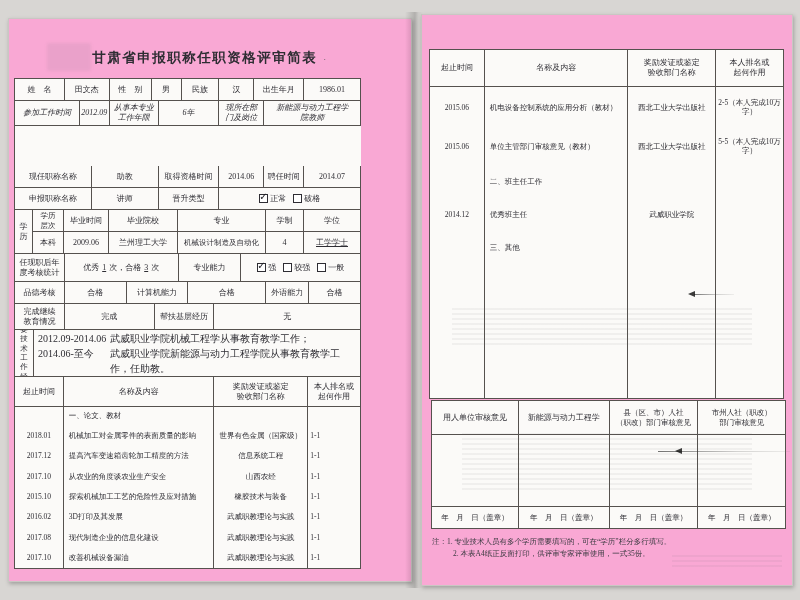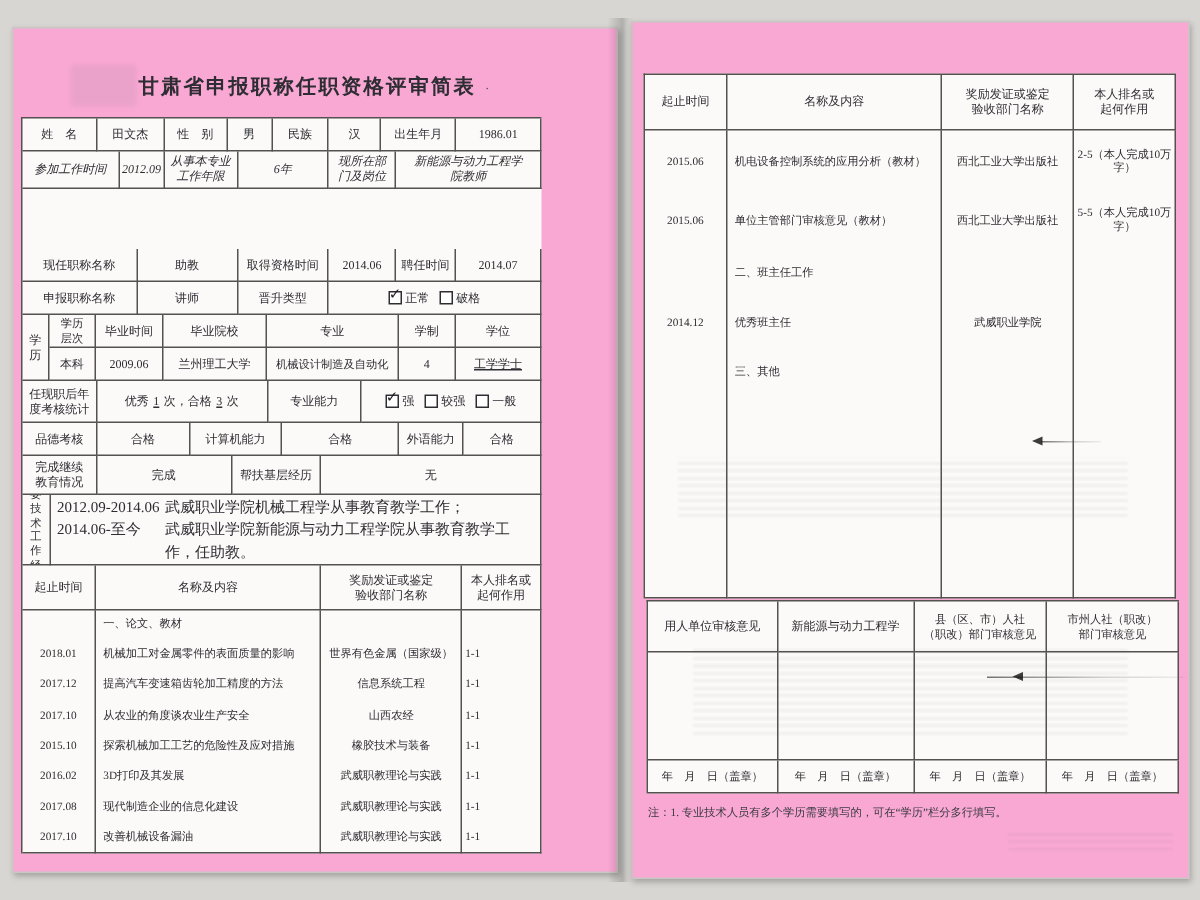--- a/index.html
+++ b/index.html
@@ -290,20 +290,21 @@
       <div class="r stamp-row" style="height:22px;">
         <div class="c sm" style="width:87px;">年　月　日（盖章）</div>
         <div class="c sm" style="width:91px;">年　月　日（盖章）</div>
         <div class="c sm" style="width:89px;">年　月　日（盖章）</div>
         <div class="c sm" style="width:88px;">年　月　日（盖章）</div>
       </div>
     </div>
 
     <div class="notes">
       <div><span>注：</span><span>1. 专业技术人员有多个学历需要填写的，可在“学历”栏分多行填写。</span></div>
+      <div class="n2"><span>2. 本表A4纸正反面打印，供评审专家评审使用，一式35份。</span></div>
     </div>
 
     <div class="scratch" style="left:272px;top:279px;width:40px;"></div>
     <div class="arrowhead" style="left:266px;top:276px;"></div>
     <div class="scratch" style="left:236px;top:436px;width:132px;"></div>
     <div class="arrowhead" style="left:253px;top:433px;"></div>
     <div class="ghost" style="left:30px;top:290px;width:300px;height:40px;"></div>
     <div class="ghost" style="left:40px;top:415px;width:290px;height:60px;"></div>
     <div class="ghost" style="left:250px;top:540px;width:110px;height:12px;"></div>
   </div>

